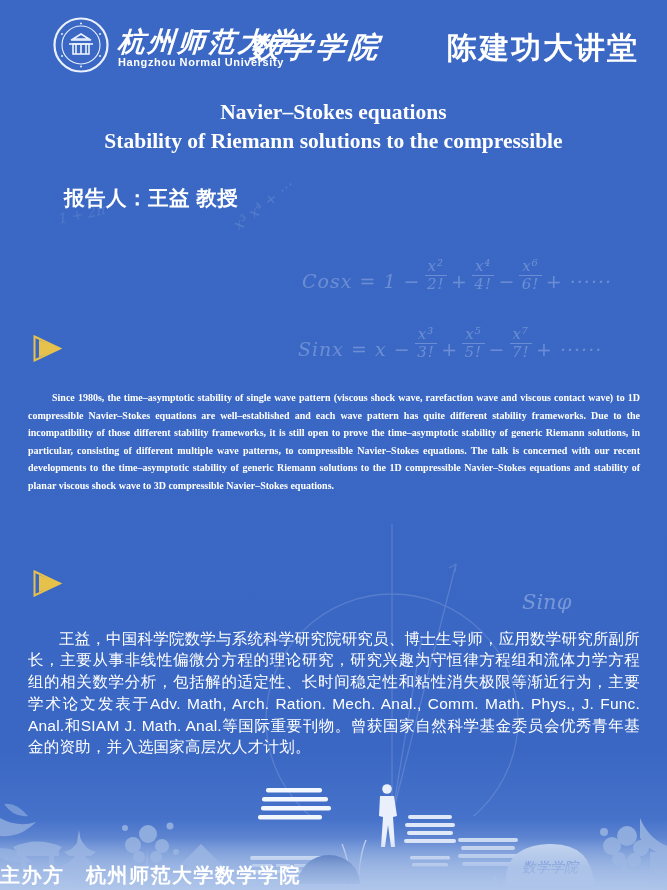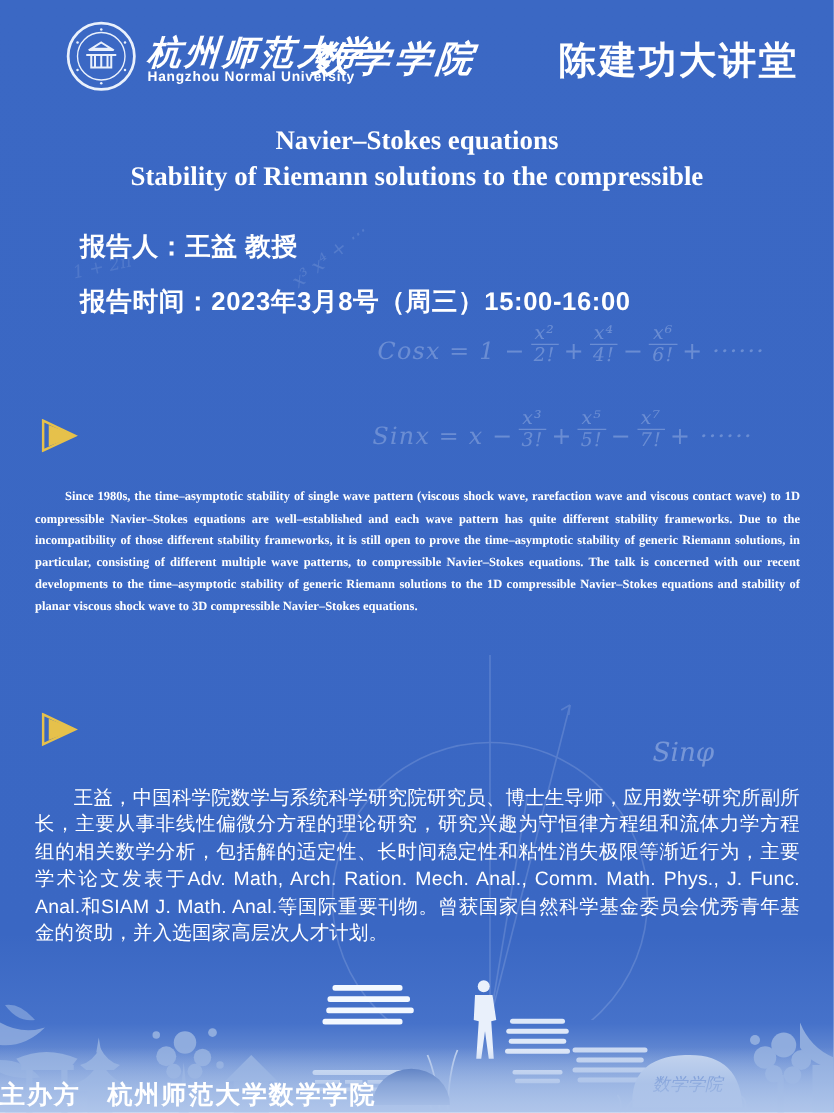--- a/index.html
+++ b/index.html
@@ -87,21 +87,20 @@
 <div class="abs school-cn">数学学院</div>
 <div class="abs hall">陈建功大讲堂</div>
 
 <div class="abs title">
   <div>Navier–Stokes equations</div>
   <div>Stability of Riemann solutions to the compressible</div>
 </div>
 
 <div class="abs info">
   <div>报告人：王益 教授</div>
-  <div>报告时间：2023年3月8号（周三）15:00-16:00</div>
 </div>
 
 <div class="abs mathline cosf">
   <span>Cosx = 1 −</span>
   <span class="frac">
       <span class="fn">x²</span>
       <span class="fd">2!</span>
     </span>
   <span>+</span>
   <span class="frac">

